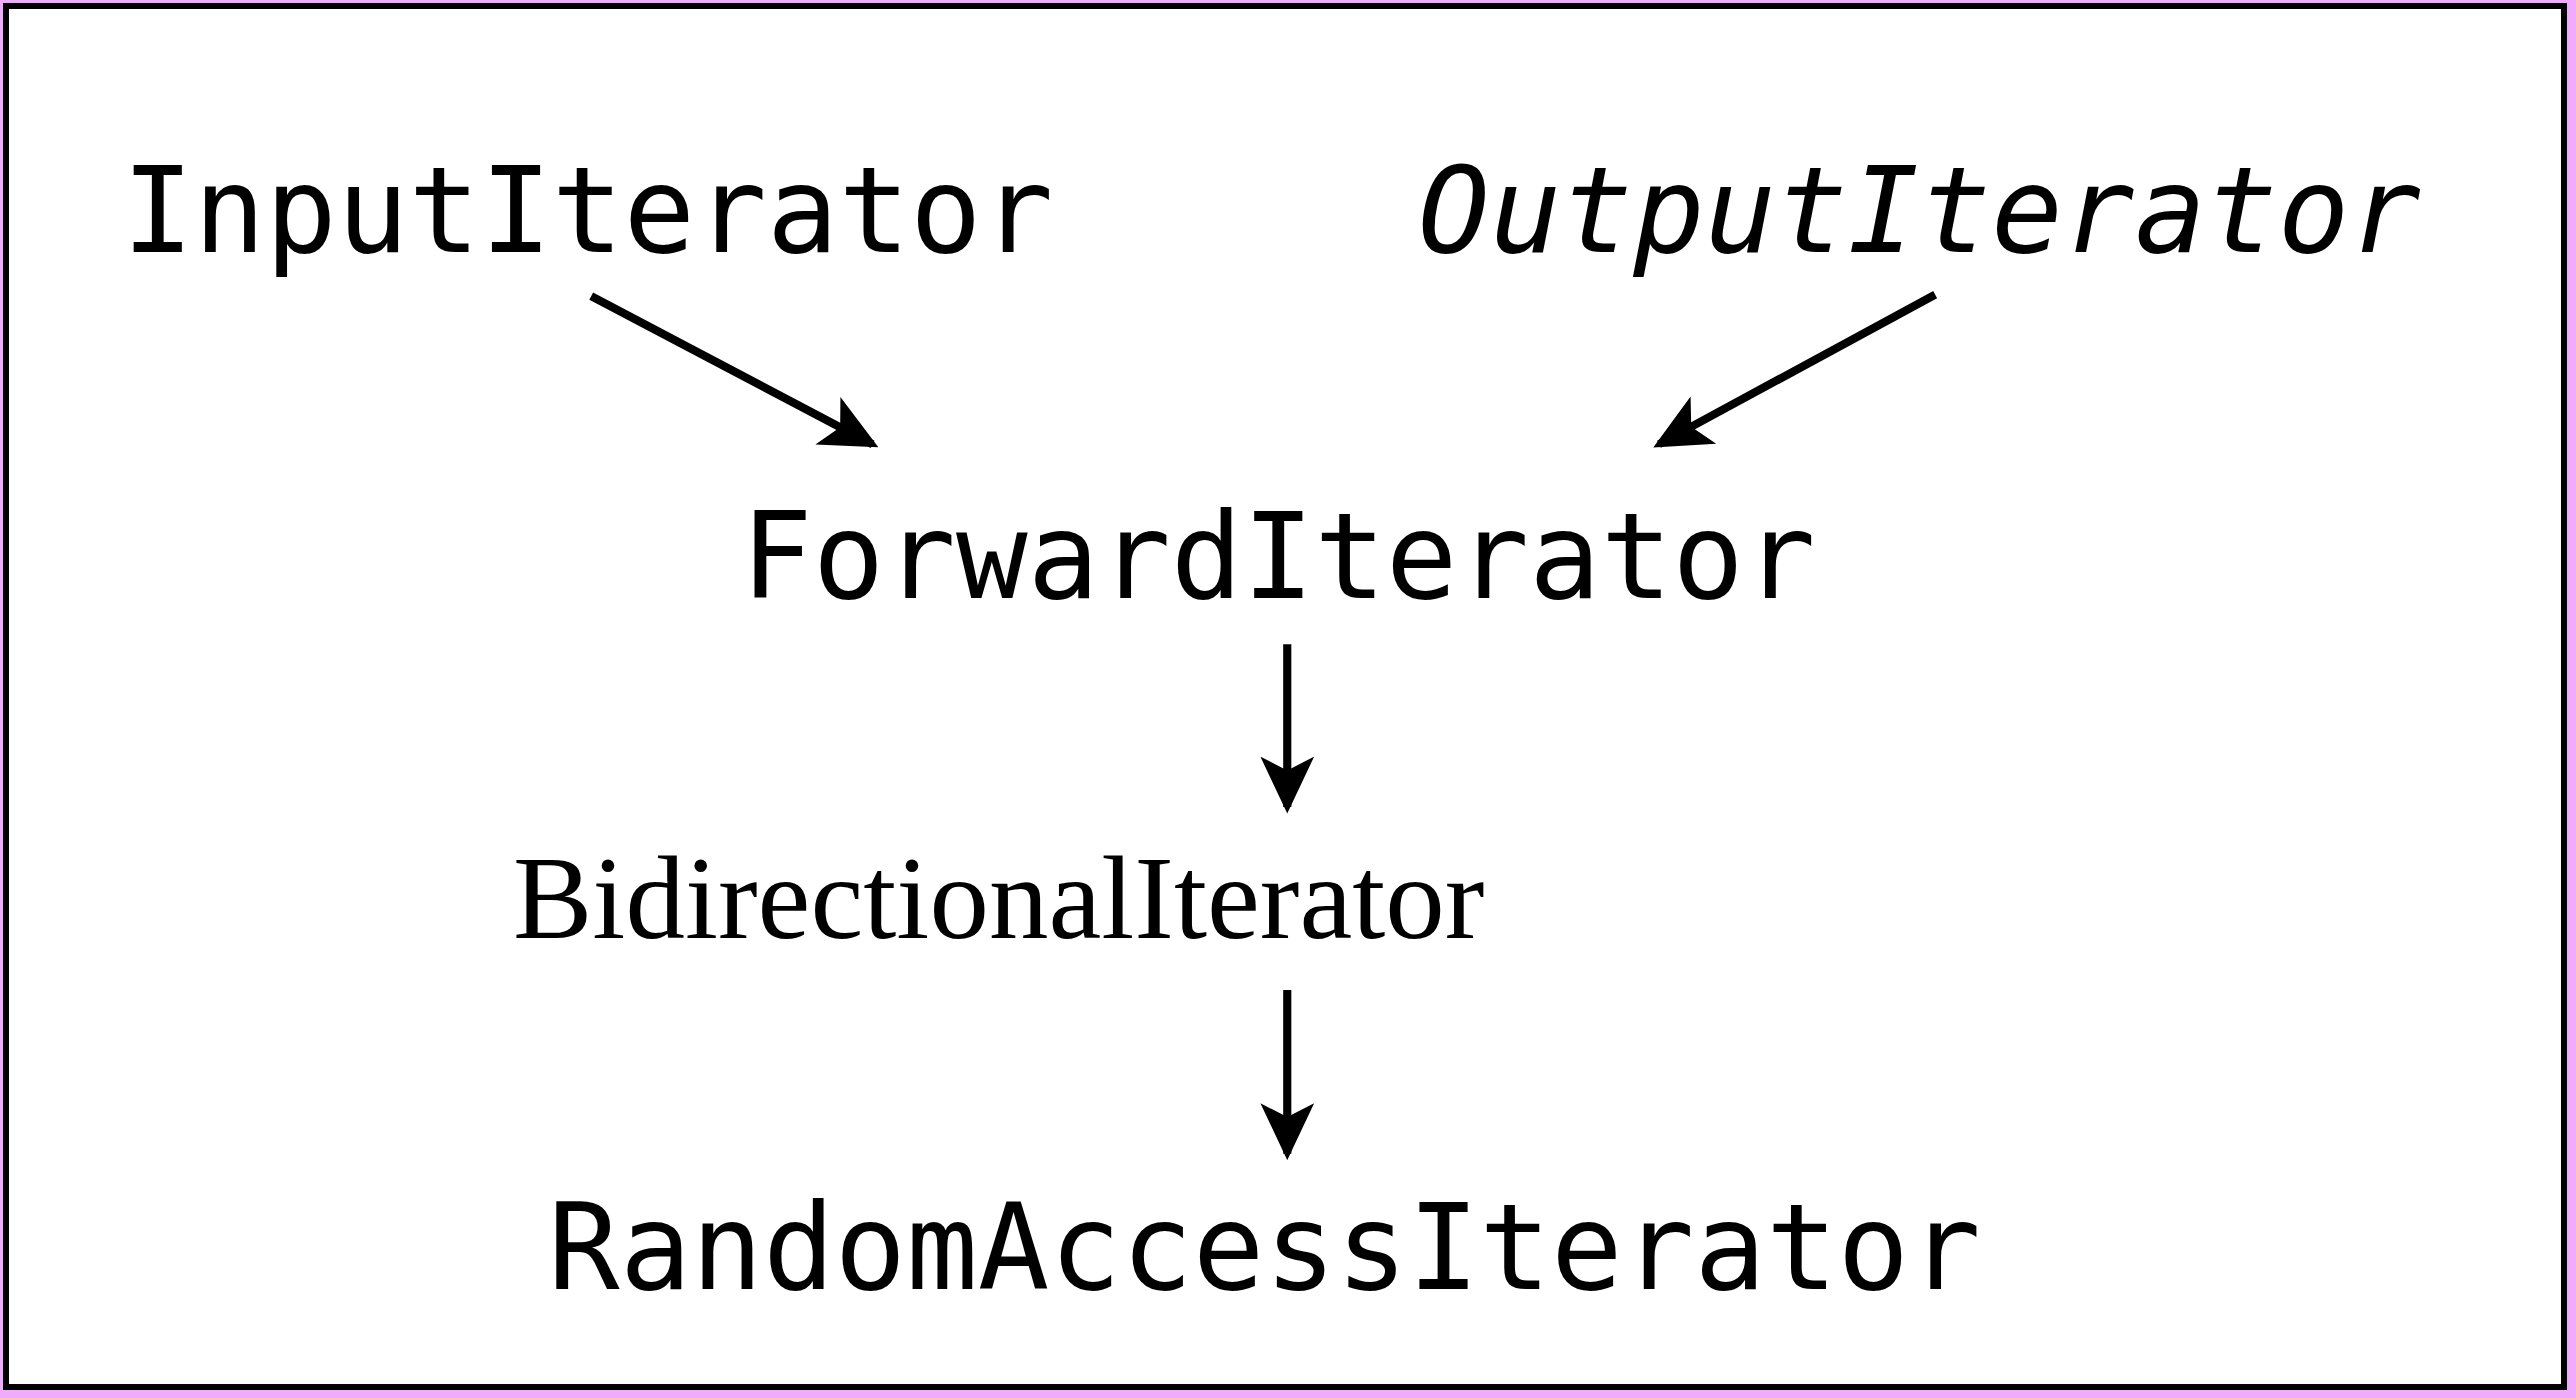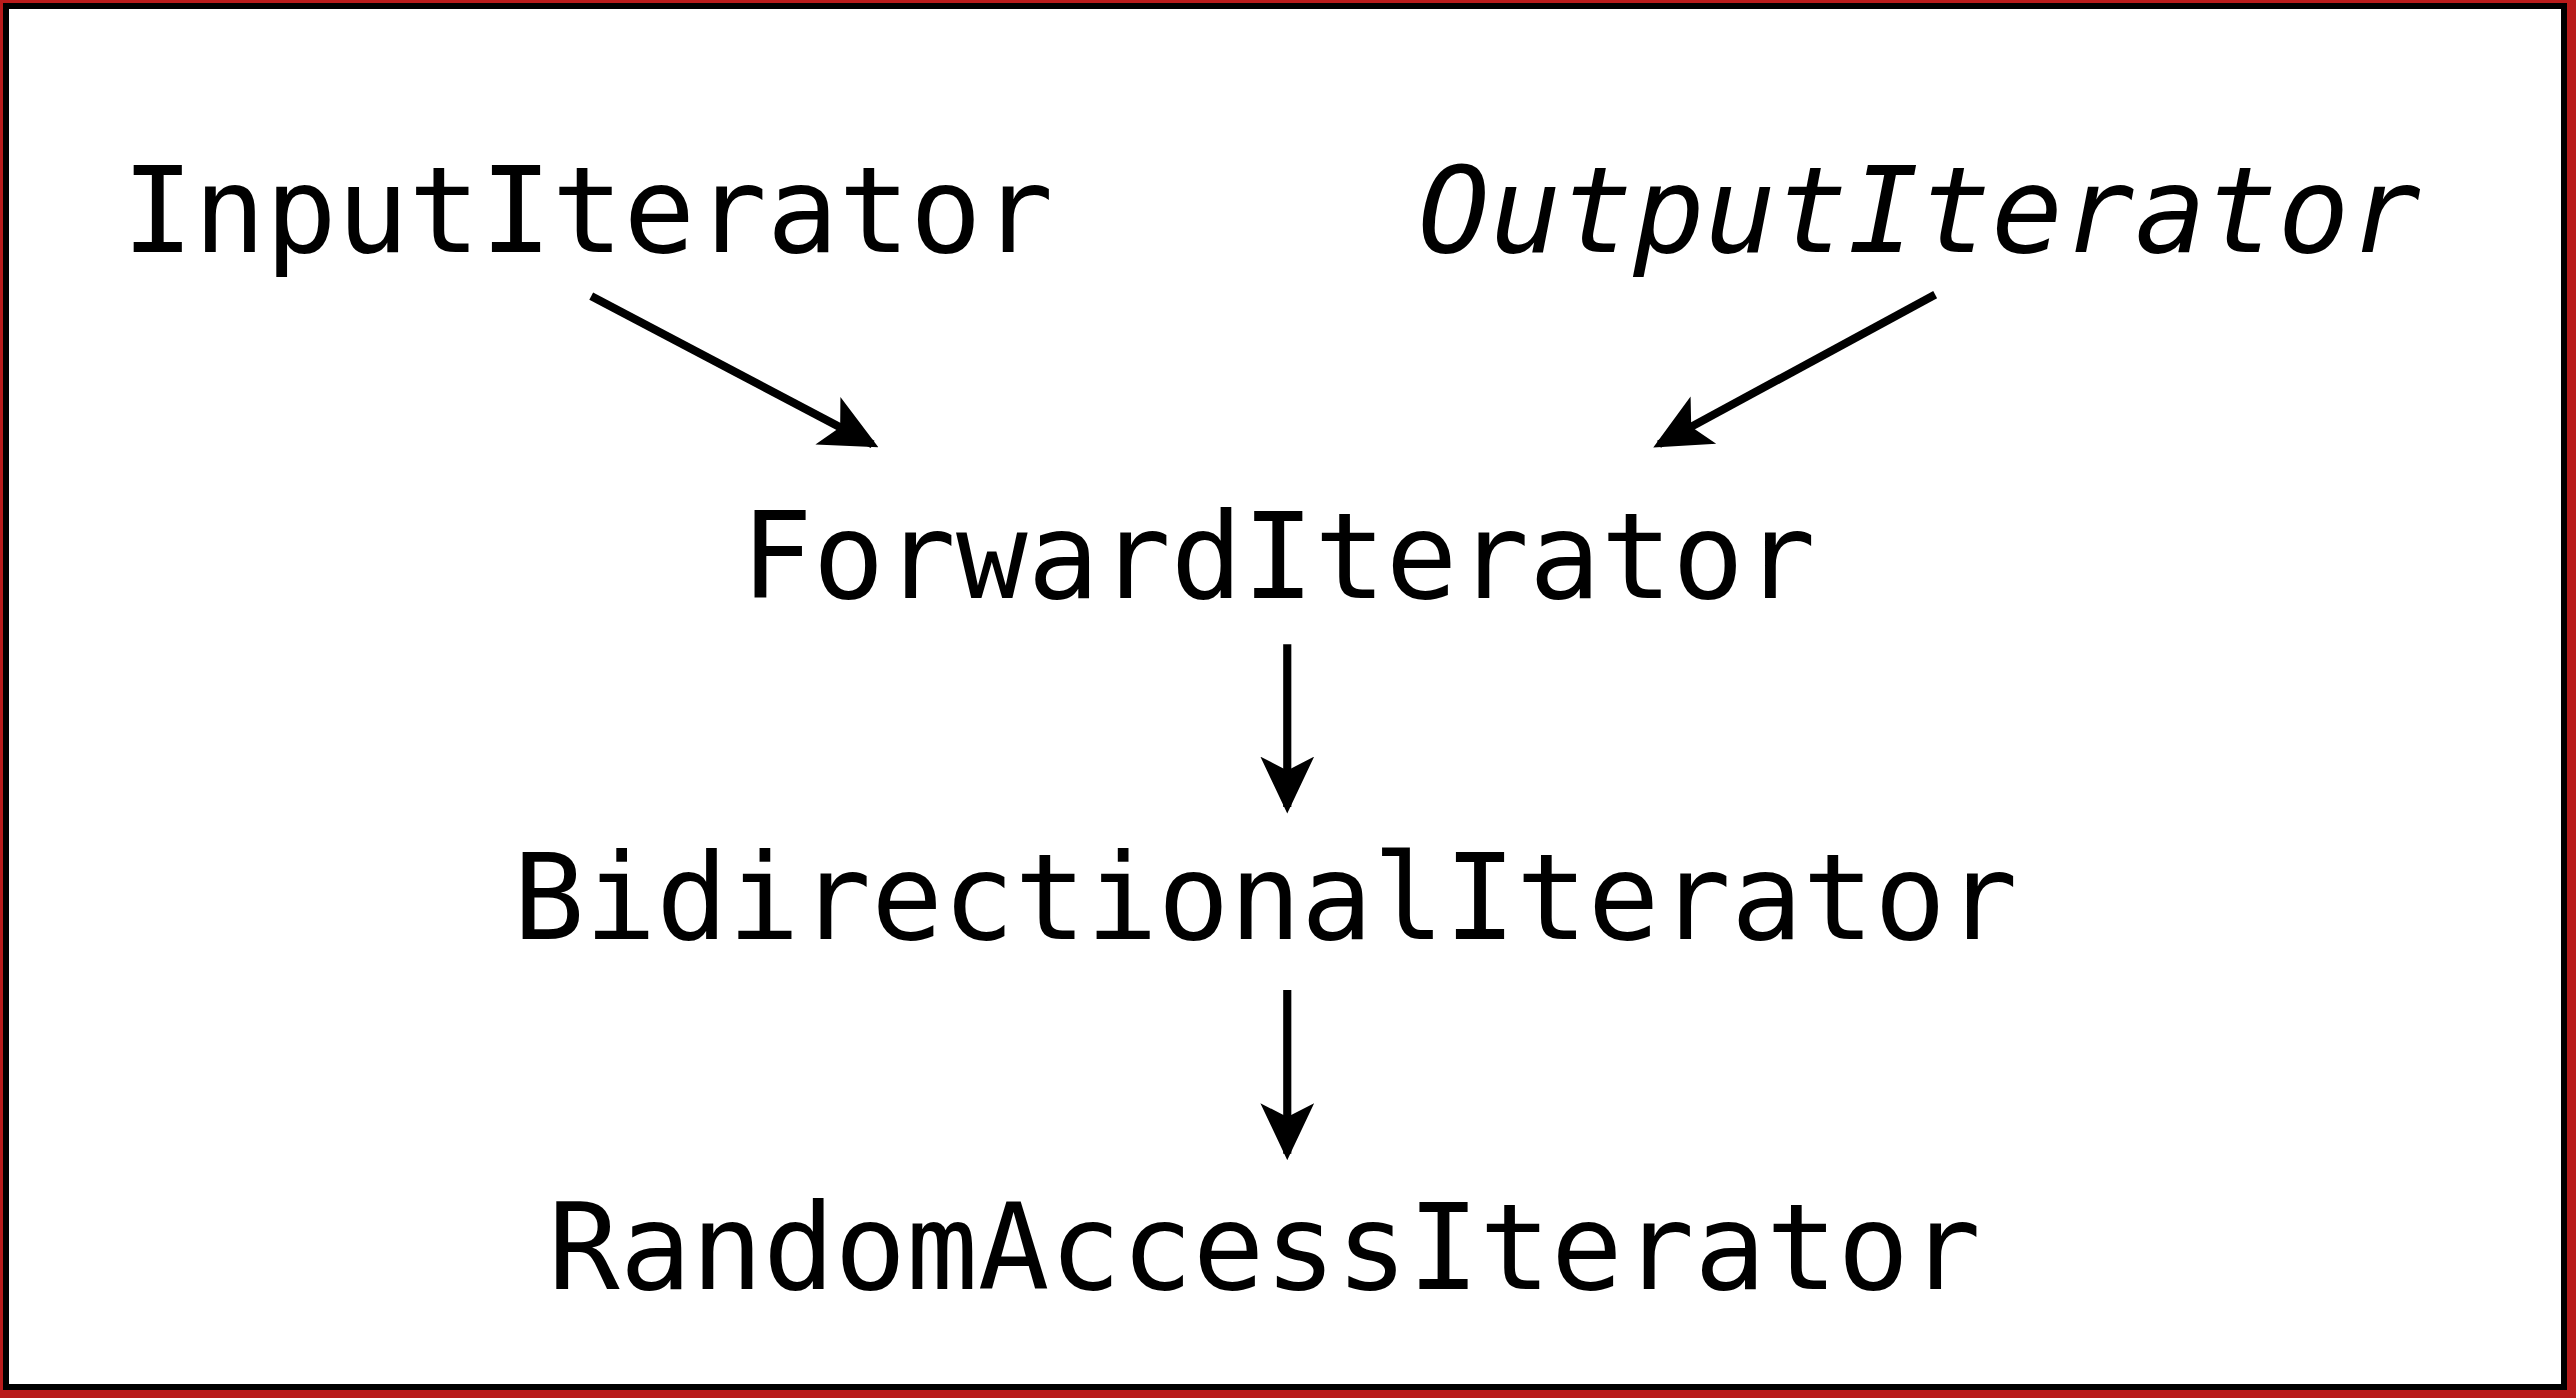--- a/index.html
+++ b/index.html
@@ -8,21 +8,21 @@
     padding: 0;
     background: #ffffff;
   }
   body {
     font-family: "DejaVu Sans Mono", monospace;
   }
   #stage {
     position: relative;
     width: 2576px;
     height: 1398px;
-    background: #b91c1c;
+    background: #f0abfc;
     overflow: hidden;
   }
   
   #frame {
     position: absolute;
     left: 3px;
     top: 3px;
     width: 2564px;
     height: 1387px;
     border: 6.7px solid #000000;
@@ -44,21 +44,21 @@
     font-family: "DejaVu Sans Mono", monospace;
     font-size: 119px;
     line-height: 119px;
     letter-spacing: 0px;
     font-weight: 400;
   }
   
   #node-input          { left: 122px;  top: 152px;  }
   #node-output         { left: 1418px; top: 152px; font-style: italic;  }
   #node-forward        { left: 741px; top: 498px;  }
-  #node-bidirectional  { left: 513px;  top: 839px; }
+  #node-bidirectional  { left: 513px;  top: 839px; font-family: Liberation Serif, serif; }
   #node-randomaccess   { left: 548px;  top: 1189px; }
 </style>
 </head>
 <body>
 
 <div id="stage">
 
   <div id="frame"></div>
 
   <svg id="edges" viewBox="0 0 3478 1888" width="2576" height="1398" xmlns="http://www.w3.org/2000/svg">

